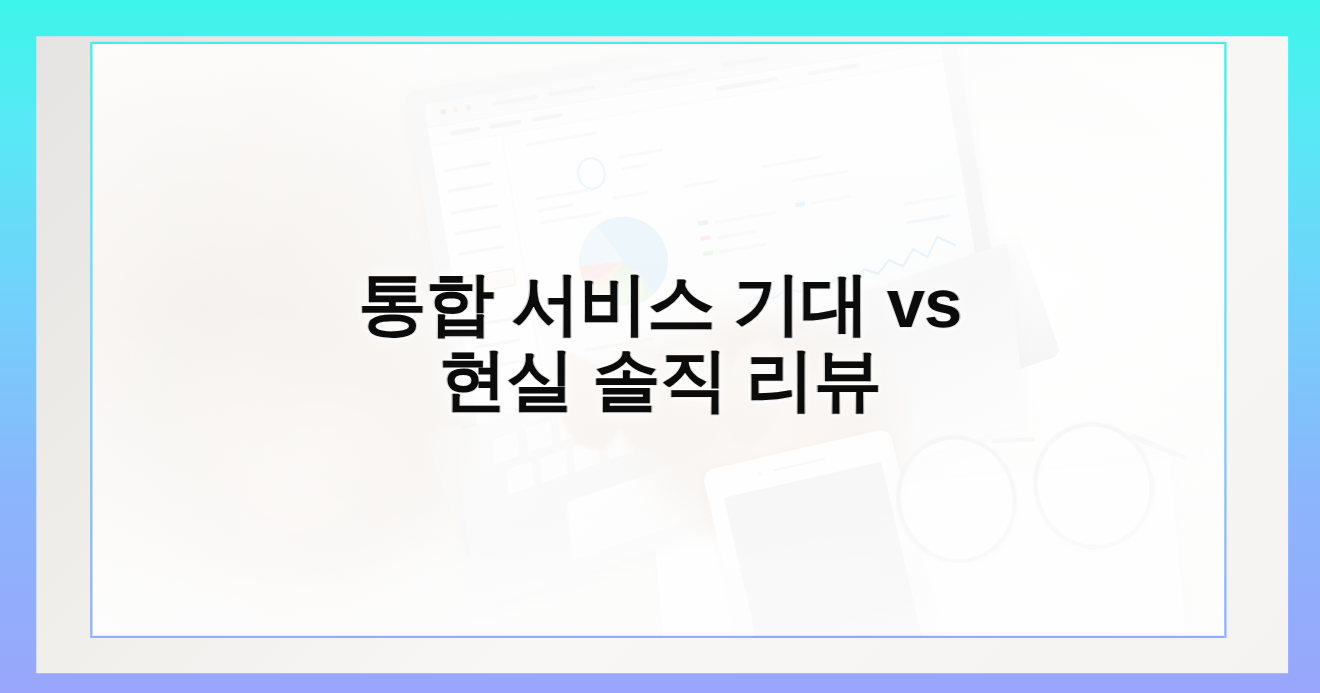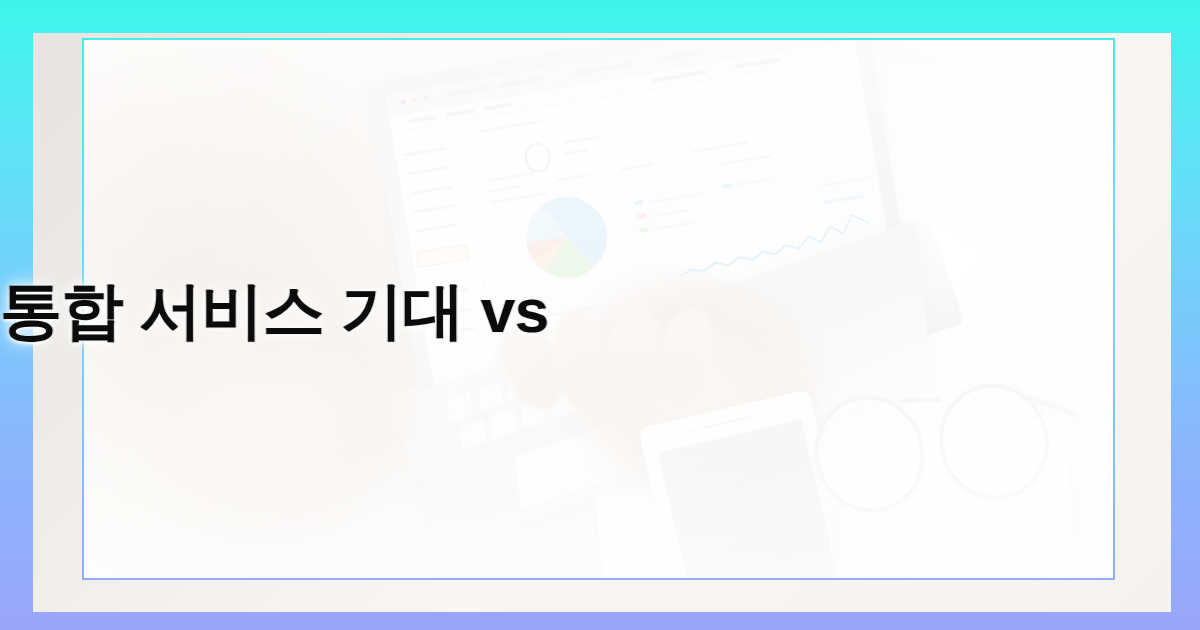--- a/index.html
+++ b/index.html
@@ -196,21 +196,21 @@
   .photo-vign{
     position:absolute; inset:0;
     background:radial-gradient(ellipse 78% 86% at 50% 46%, rgba(255,255,255,0) 40%, rgba(255,255,255,.55) 100%);
     pointer-events:none;
   }
 
   
   .title-wrap{
     position:absolute; left:0; right:0; top:0; bottom:0;
     display:flex; flex-direction:column;
-    align-items:flex-start; justify-content:center;
+    align-items:center; justify-content:center;
     pointer-events:none;
     padding-bottom:8px;
   }
   .title-line{
     font-size:62px;
     font-weight:900;
     line-height:1.12;
     color:#0b0b0b;
     letter-spacing:-0.5px;
     text-align:center;
@@ -375,15 +375,16 @@
 
     </div>
     <div class="photo-fade"></div>
     <div class="photo-vign"></div>
   </div>
 
   <div class="hairline"></div>
 
   <div class="title-wrap">
     <div class="title-line">통합 서비스 기대 vs</div>
+    <div class="title-line">현실 솔직 리뷰</div>
   </div>
 
 </div>
 
 </body></html>

